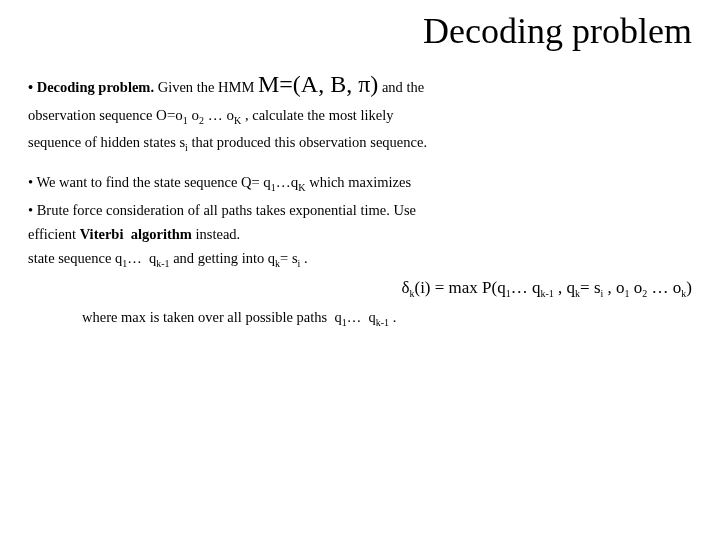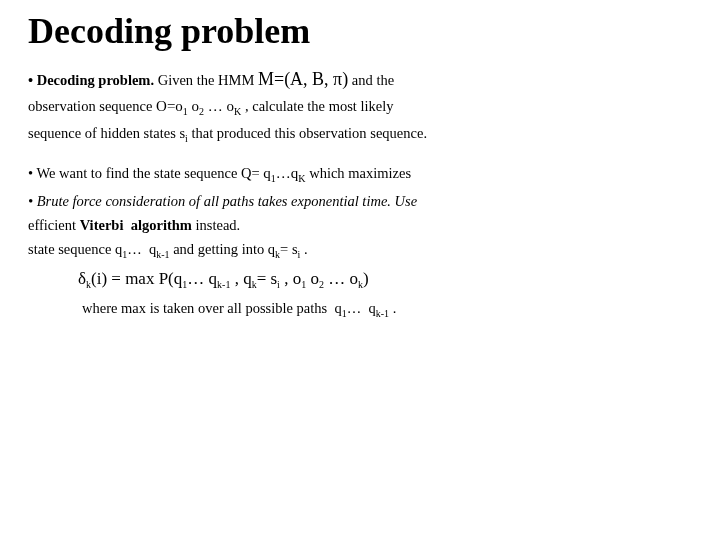--- a/index.html
+++ b/index.html
@@ -11,47 +11,48 @@
       font-size: 15px;
       color: #000000;
       overflow: hidden;
     }
     .page {
       width: 720px;
       height: 540px;
       padding: 10px 28px 10px 28px;
     }
     h1.title {
-      text-align: left;
+      text-align: right;
       font-size: 36px;
-      font-weight: bold;
+      font-weight: normal;
       margin-bottom: 14px;
       font-family: 'Times New Roman', Times, serif;
     }
     .content {
       font-size: 14.5px;
       line-height: 1.52;
     }
     .line {
       margin-bottom: 2px;
     }
     .math-large {
-      font-size: 18px;
+      font-size: 24px;
       font-family: 'Times New Roman', Times, serif;
     }
     .math-medium {
       font-size: 15px;
       font-family: Liberation Serif, serif;
     }
     .bold { font-weight: bold; }
     sub { font-size: 10px; vertical-align: sub; }
     .formula-line {
       margin: 4px 0 4px 50px;
       font-size: 17px;
       font-family: 'Times New Roman', Times, serif;
+      text-align: right;
     }
     .formula-where {
       margin-left: 54px;
       font-size: 14.5px;
     }
   </style>
 </head>
 <body>
 
 <div class="page">
@@ -65,21 +66,21 @@
       observation sequence <span class="math-medium">O=o<sub>1</sub> o<sub>2</sub> … o<sub>K</sub></span> , calculate the most likely
     </div>
     <div class="line">
       sequence of hidden states s<sub>i</sub> that produced this observation sequence.
     </div>
 
     <div class="line" style="margin-top:16px;">
       • We want to find the state sequence Q= <span class="math-medium">q<sub>1</sub>…q<sub>K</sub></span> which maximizes
     </div>
 
-    <div class="line" style="margin-top:4px;font-style:italic;">
+    <div class="line" style="margin-top:4px;">
       • Brute force consideration of all paths takes exponential time. Use
     </div>
     <div class="line">
       efficient <span class="bold">Viterbi&nbsp; algorithm</span> instead.
     </div>
 
     <div class="line">
       state sequence q<sub>1</sub>… &nbsp;q<sub>k-1</sub> and getting into q<sub>k</sub>= s<sub>i</sub> .
     </div>
 

